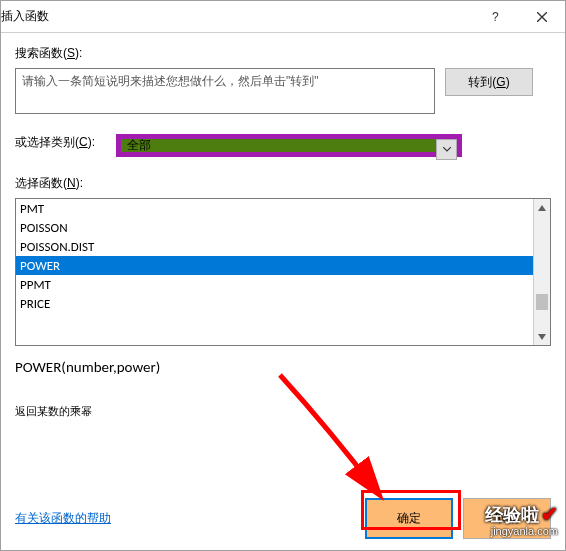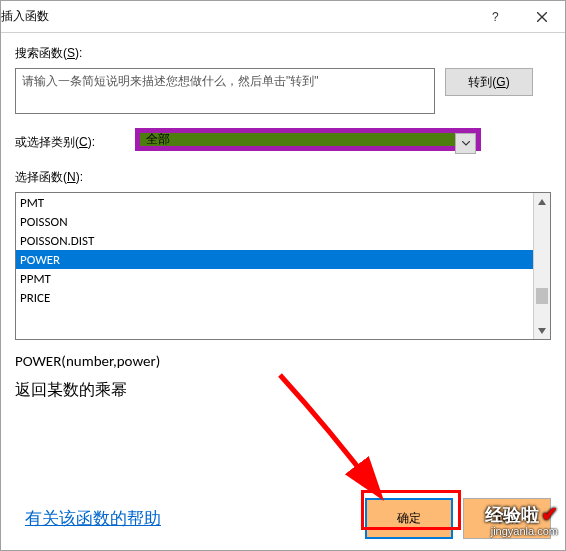--- a/index.html
+++ b/index.html
@@ -62,21 +62,21 @@
     color: #555;
   }
   .goto-btn {
     width: 88px;
     height: 28px;
     border: 1px solid #adadad;
     background: #e1e1e1;
     font-size: 12px;
     align-self: flex-start;
   }
-  .cat-row { margin-top: 14px; display:flex; align-items:flex-end; gap:24px;}
+  .cat-row { margin-top: 20px; display:flex; align-items:flex-start; gap:5px;}
   .cat-label { min-width: 96px; }
   .select-wrap {
     position: relative;
     width: 346px;
     height: 23px;
     border: 5px solid #a21caf;
     background: #4d7c0f;
     display: flex;
     align-items: center;
   }
@@ -128,36 +128,35 @@
     justify-content: center;
   }
   .scroll-track { flex: 1; position: relative; }
   .scroll-thumb {
     position: absolute;
     left: 2px; right: 2px;
     top: 78px; height: 16px;
     background: #c0c0c0;
   }
   .signature { margin-top: 12px; font-size: 15px; font-family: Calibri, Arial, sans-serif;}
-  .desc { margin-top: 10px; font-size: 16px; }
+  .desc { margin-top: 28px; font-size: 11px; }
   .spacer { flex: 1; }
   .footer {
     height: 50px;
     border-top: 0;
     display: flex;
     align-items: center;
     padding: 0 14px 14px 14px;
     gap: 10px;
   }
   .help-link {
     color: #0066cc;
     text-decoration: underline;
     cursor: pointer;
-    font-size: 17px;
-    margin-left: 10px;
+    font-size: 12px;
   }
   .footer-spacer { flex:1; }
   .btn {
     width: 88px;
     height: 41px;
     border: 1px solid #adadad;
     background: #fdba74;
     font-size: 12px;
   }
   .ok-btn {

